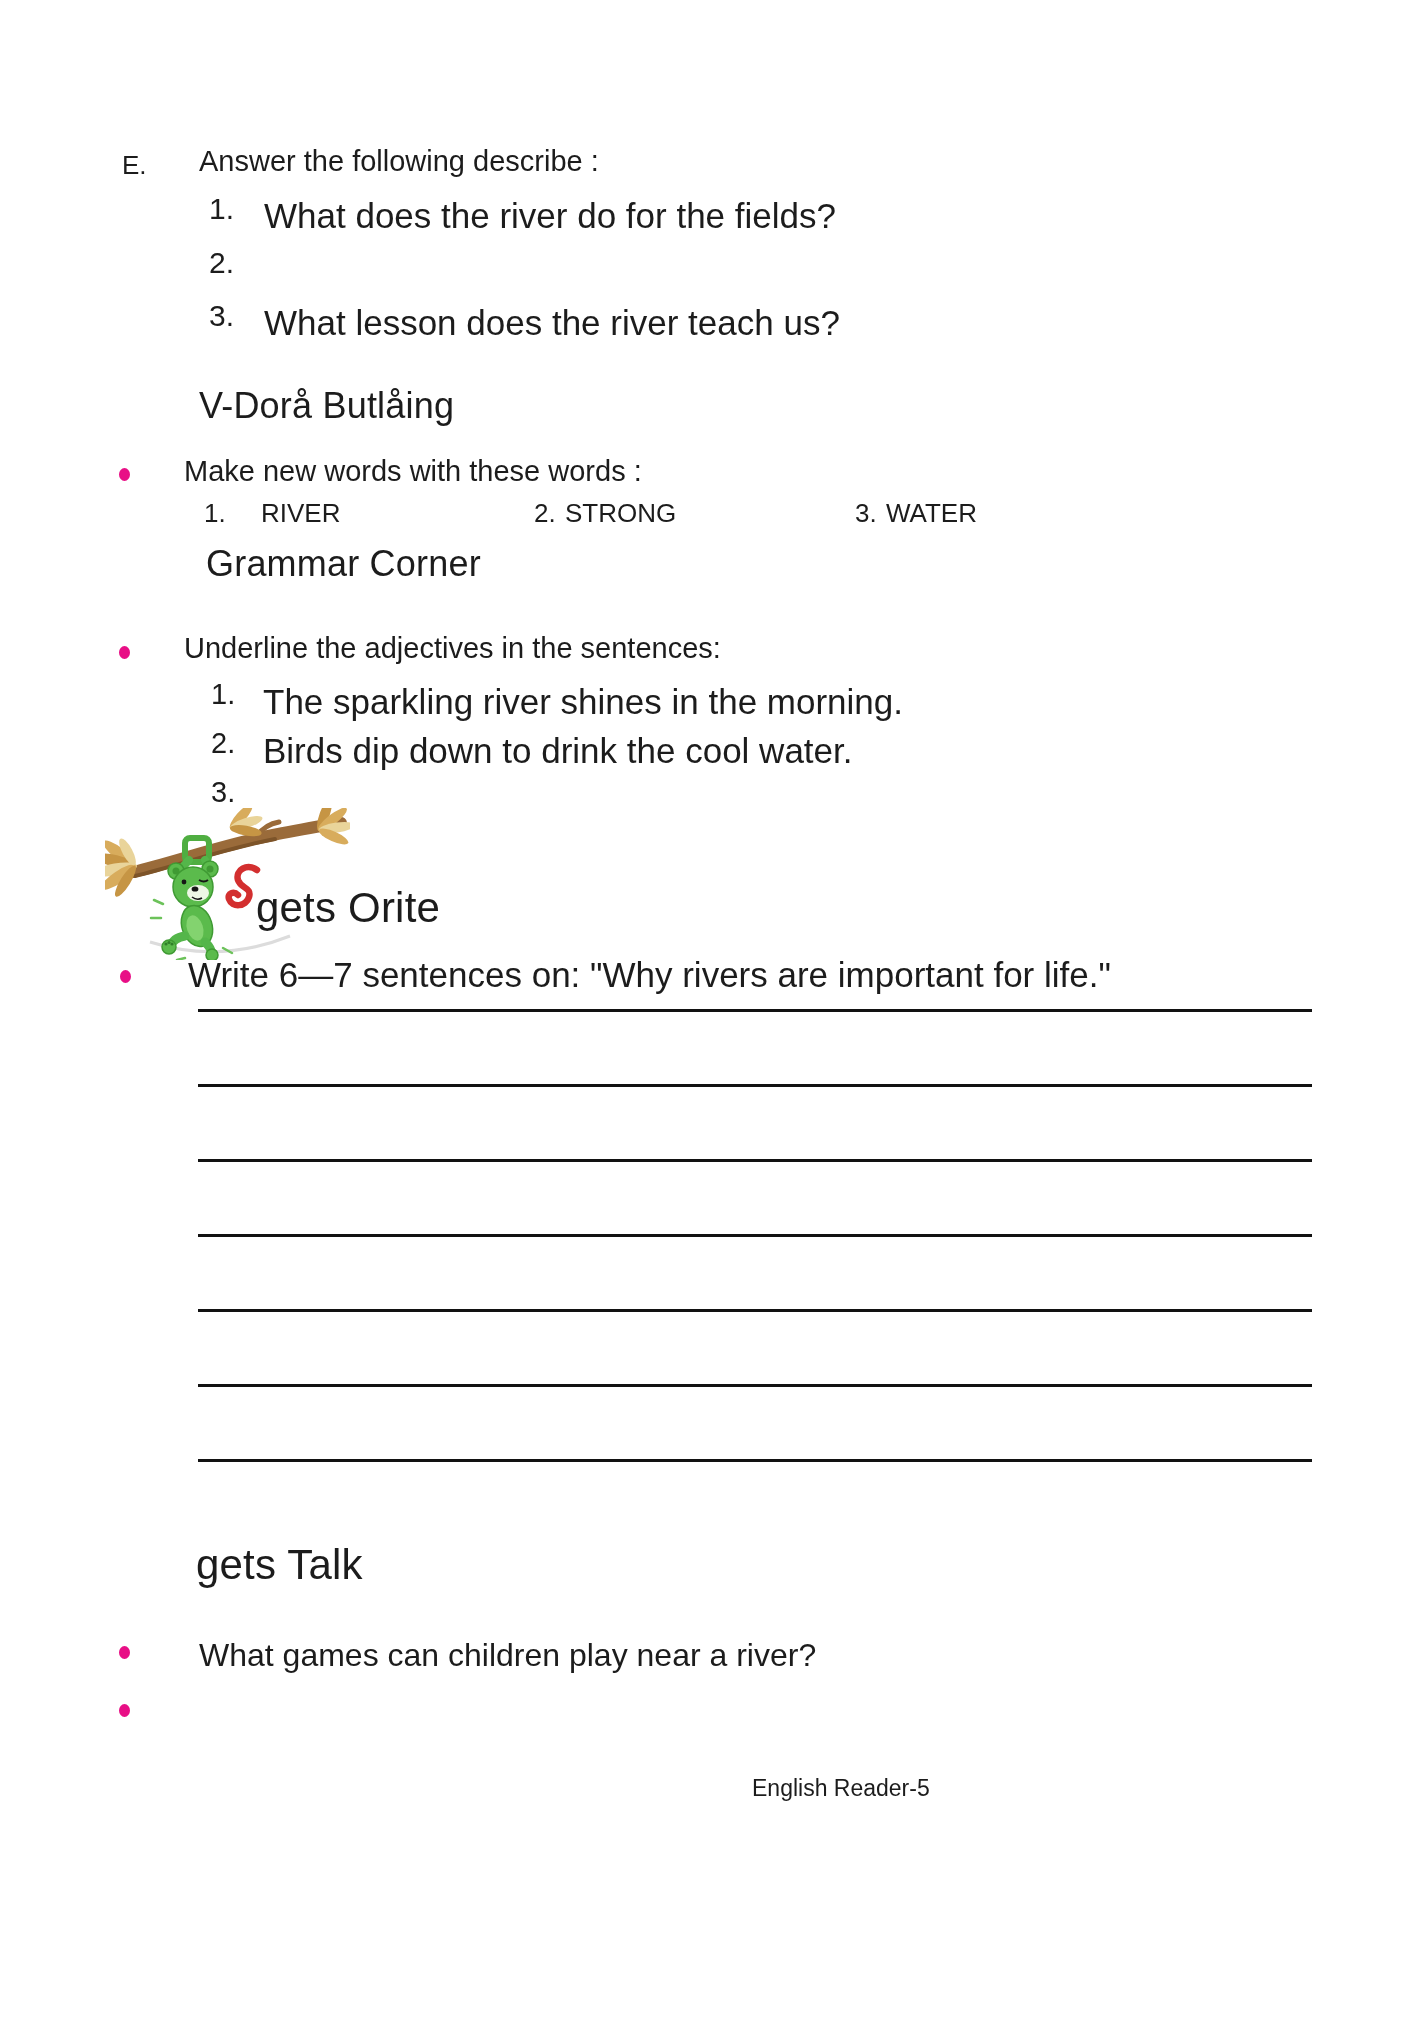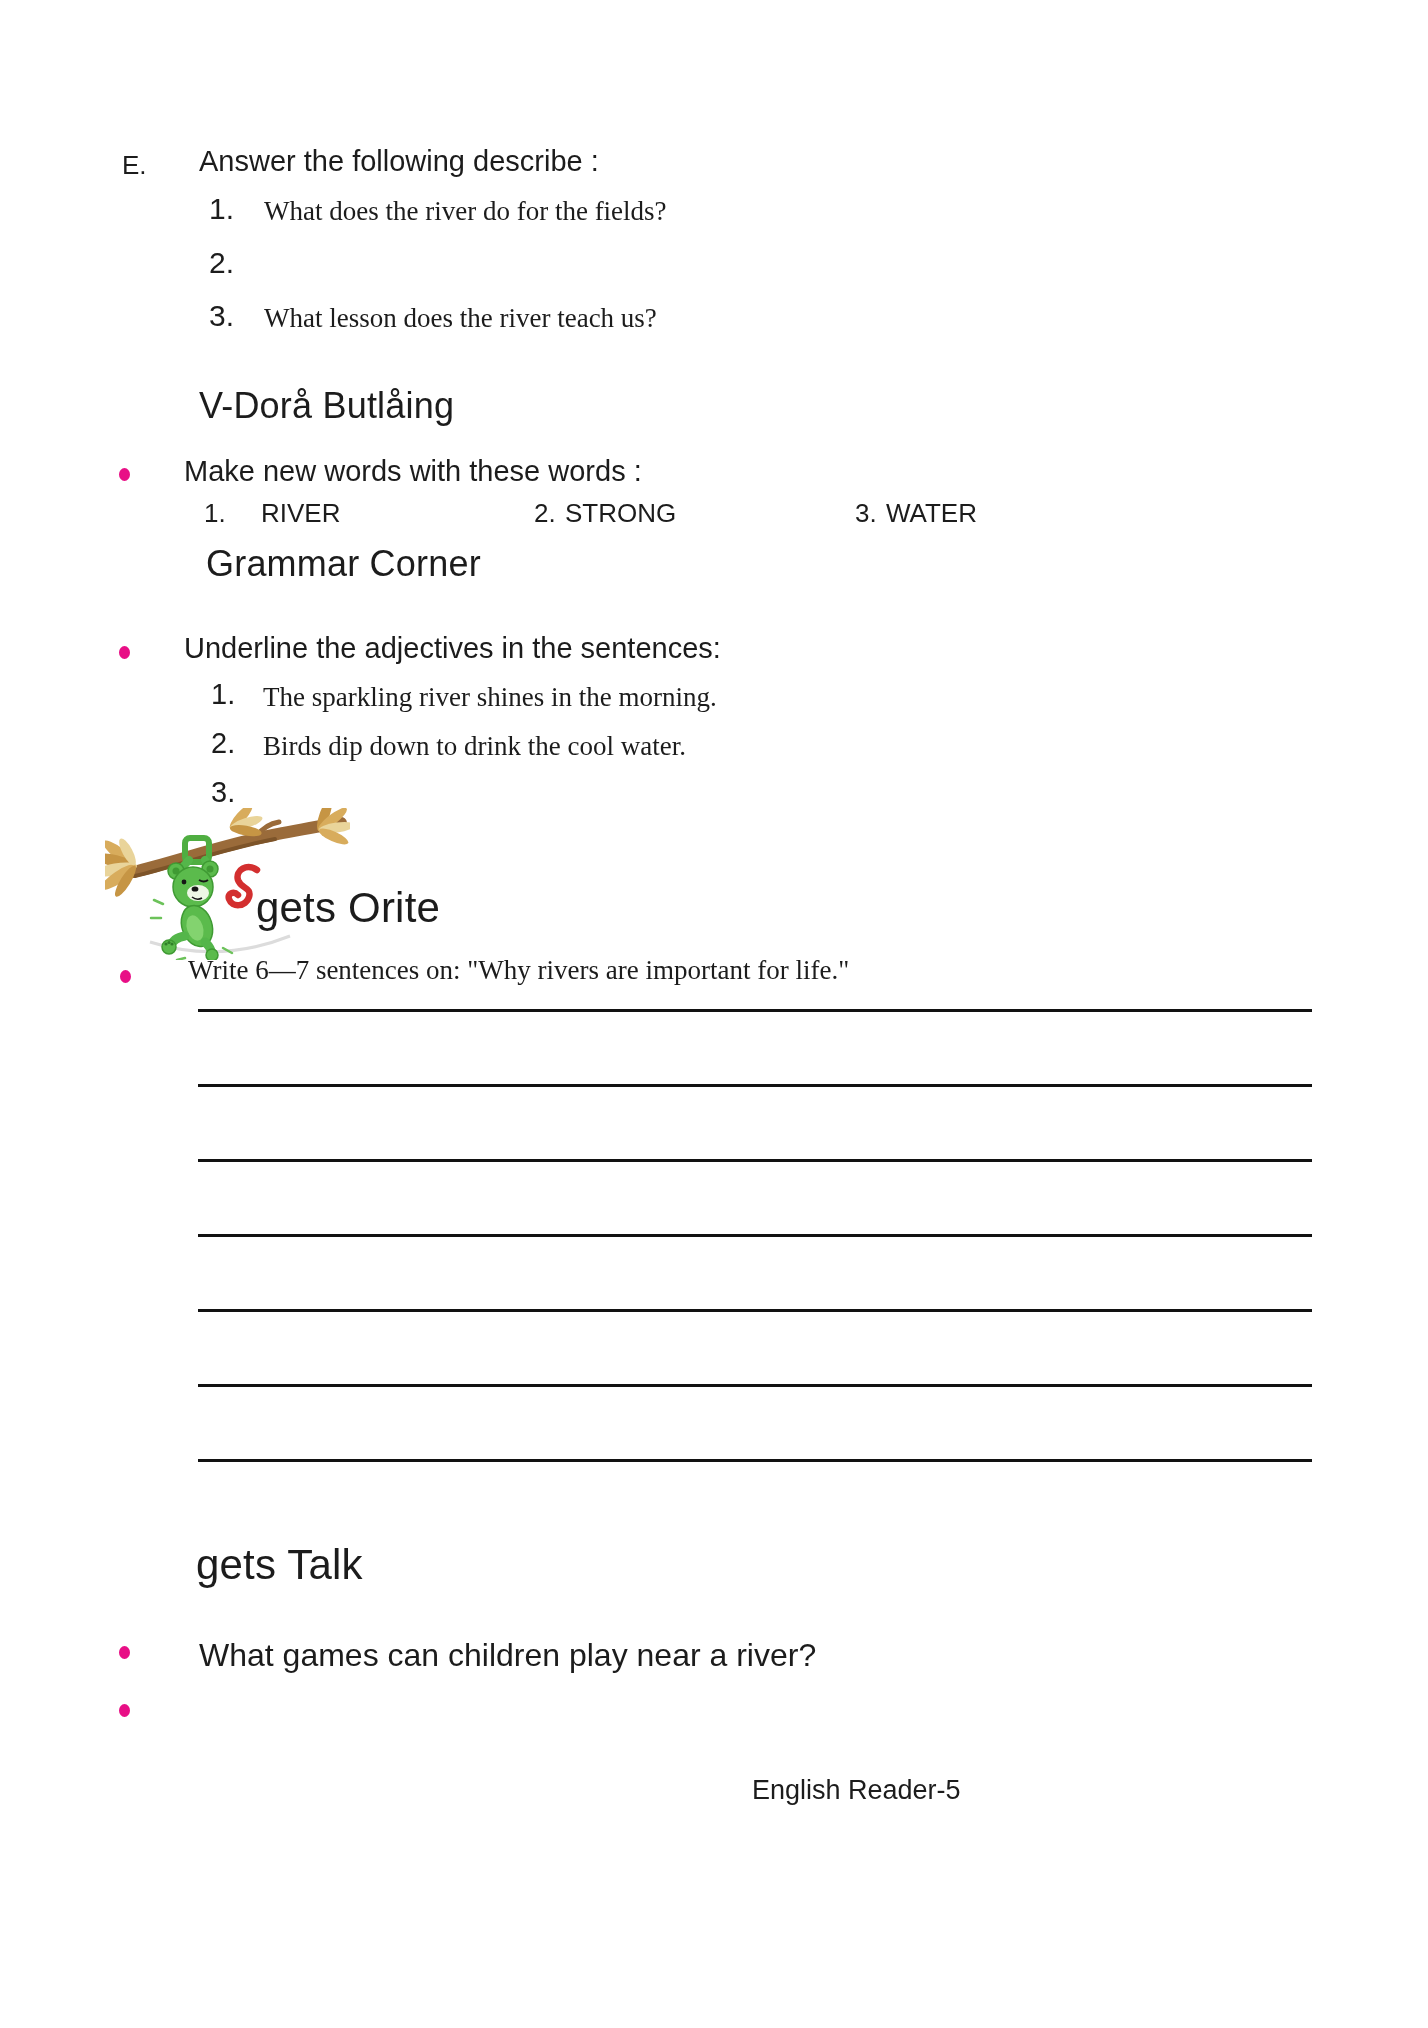--- a/index.html
+++ b/index.html
@@ -1,21 +1,21 @@
 <!DOCTYPE html>
 <html><head>
 <meta charset="utf-8">
 <style>
   html,body{margin:0;padding:0;background:#ffffff;}
   .page{
     position:relative;width:1428px;height:2028px;background:#ffffff;
     font-family:"Liberation Sans",sans-serif;color:#1c1c1c;overflow:hidden;
   }
   .abs{position:absolute;white-space:nowrap;}
-  .fs23{font-size:27px;} .fs26{font-size:26px;} .fs27{font-size:27px;font-family:Liberation Serif, serif;}
+  .fs23{font-size:23px;} .fs26{font-size:26px;} .fs27{font-size:35px;}
   .fs29{font-size:29px;} .fs30{font-size:30px;} .fs32{font-size:32px;}
   .heading-md{font-size:36px;letter-spacing:.2px;}
   .heading-lg{font-size:42px;letter-spacing:.2px;}
   .dot{
     position:absolute;width:11px;height:13px;border-radius:50%;
     background:#e80f86;
   }
   .wline{
     position:absolute;left:198px;width:1114px;height:3px;background:#121212;
   }

